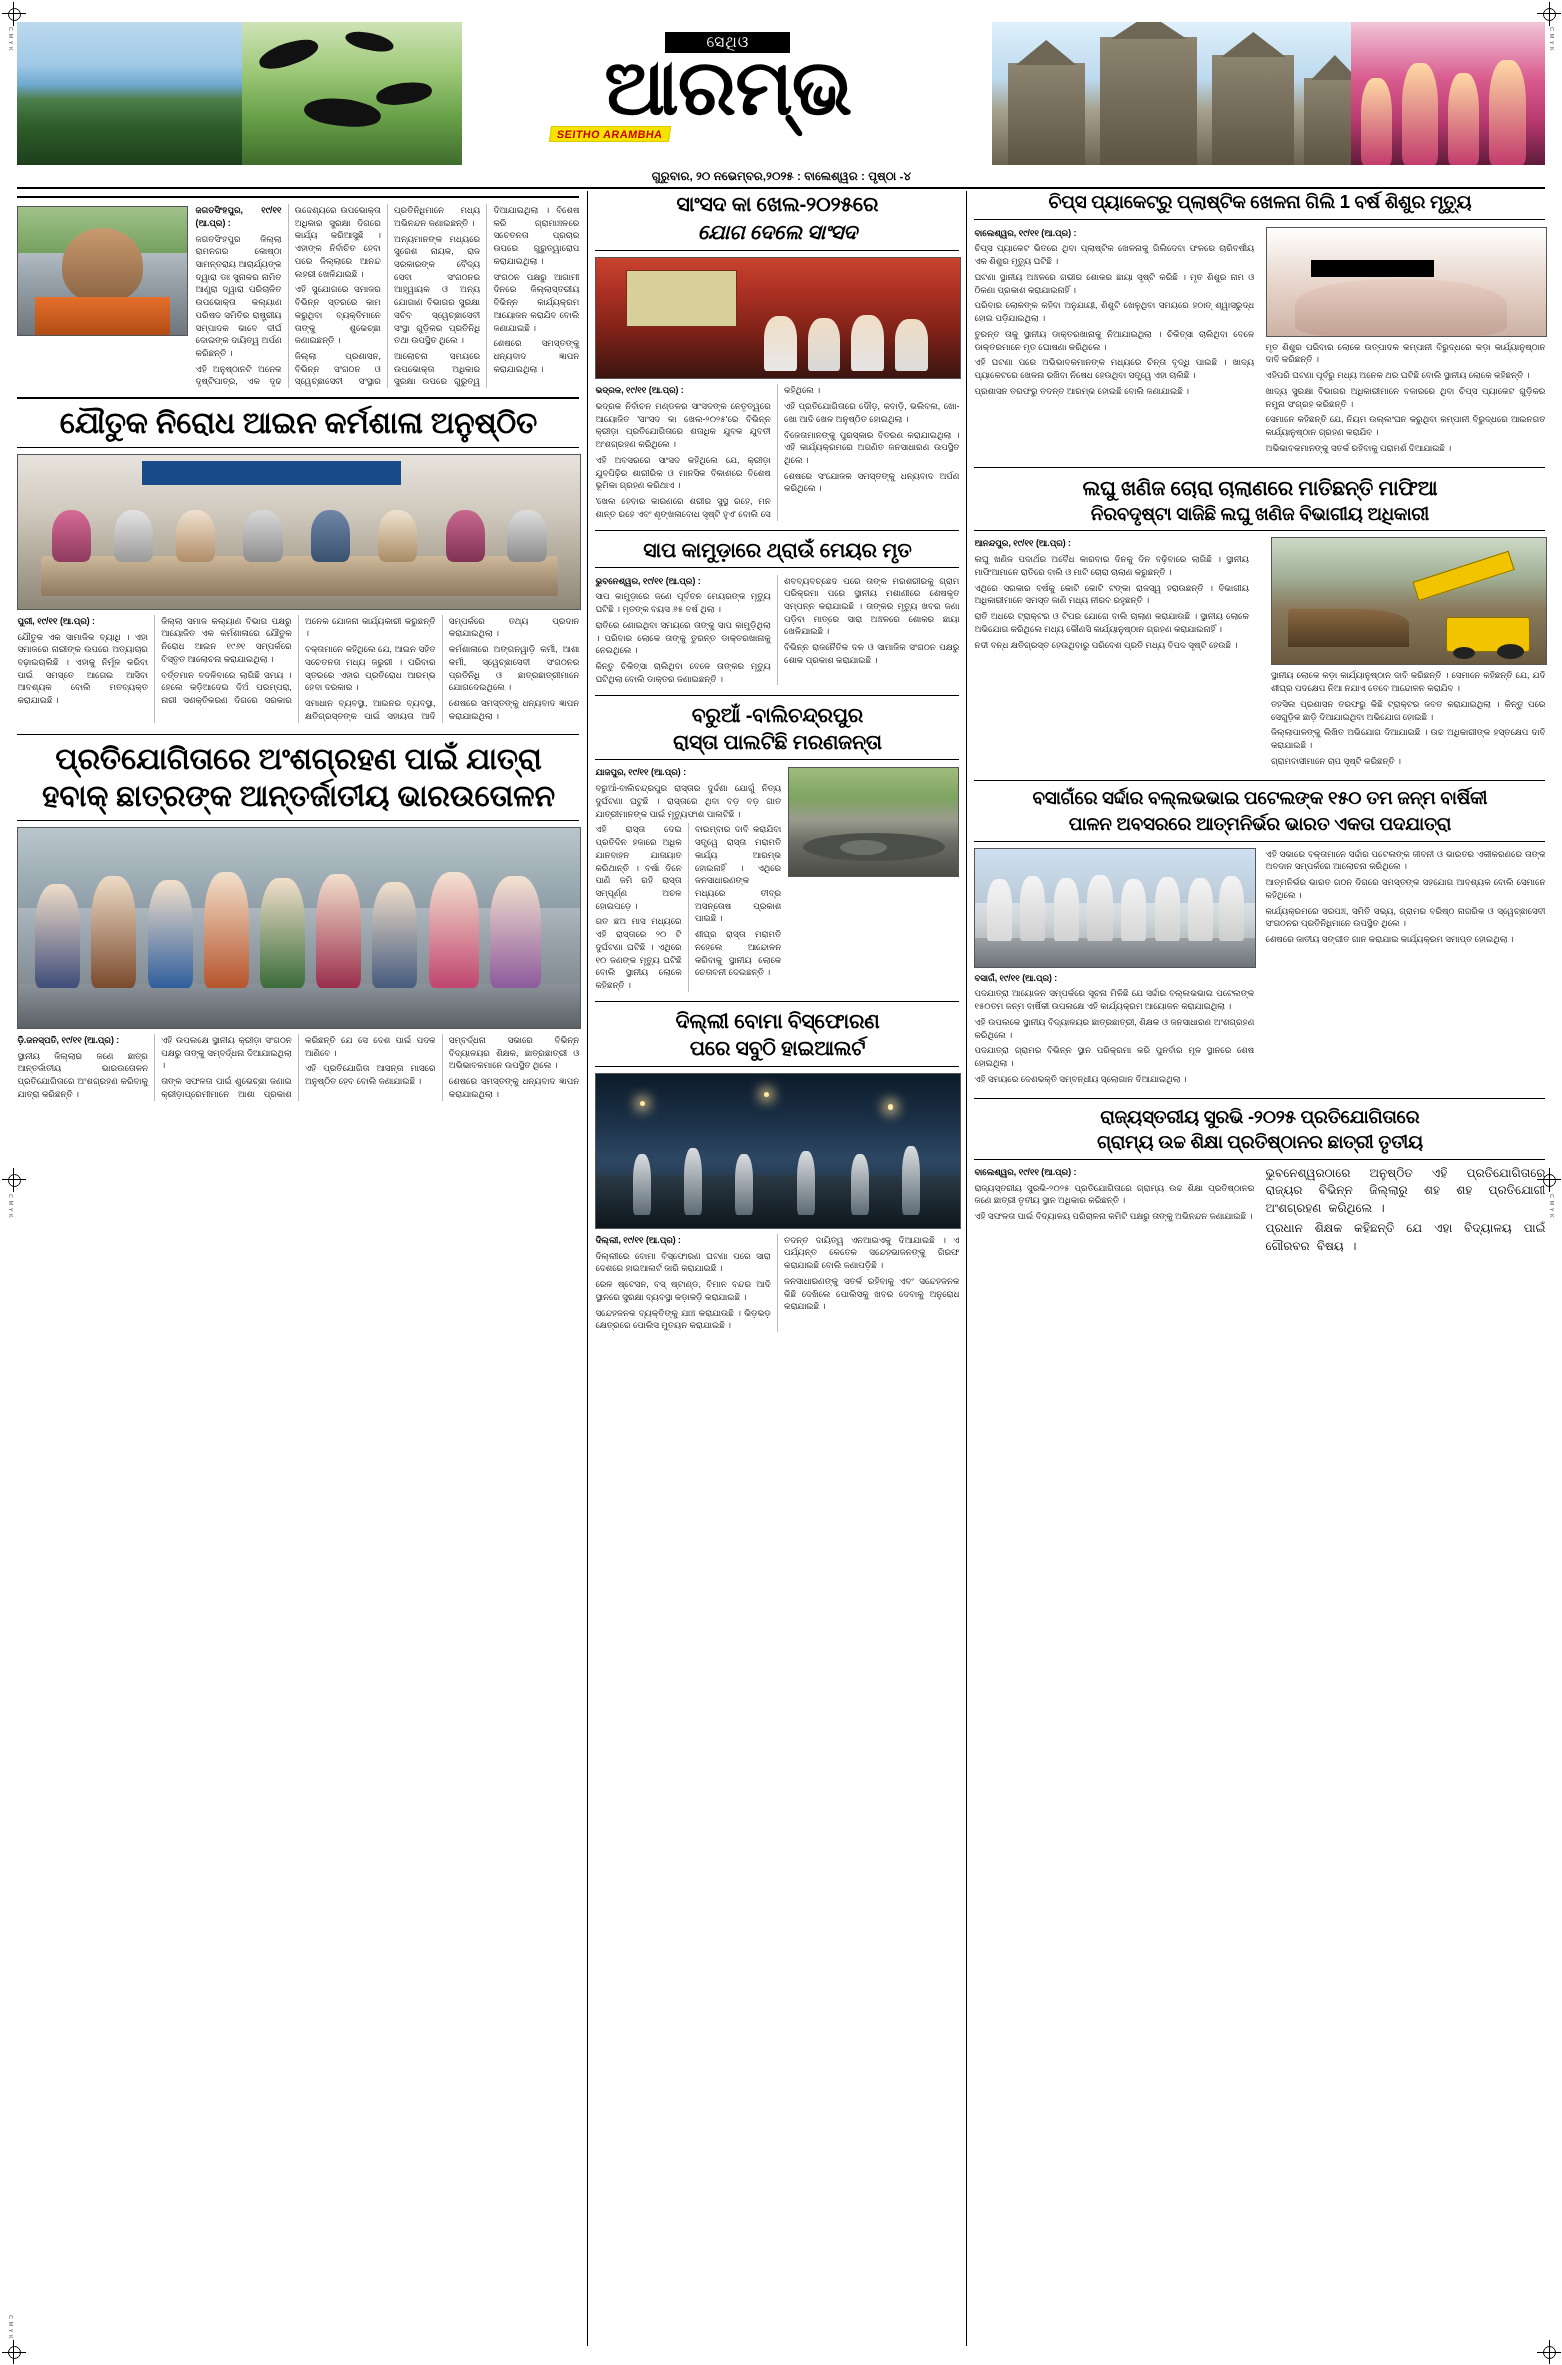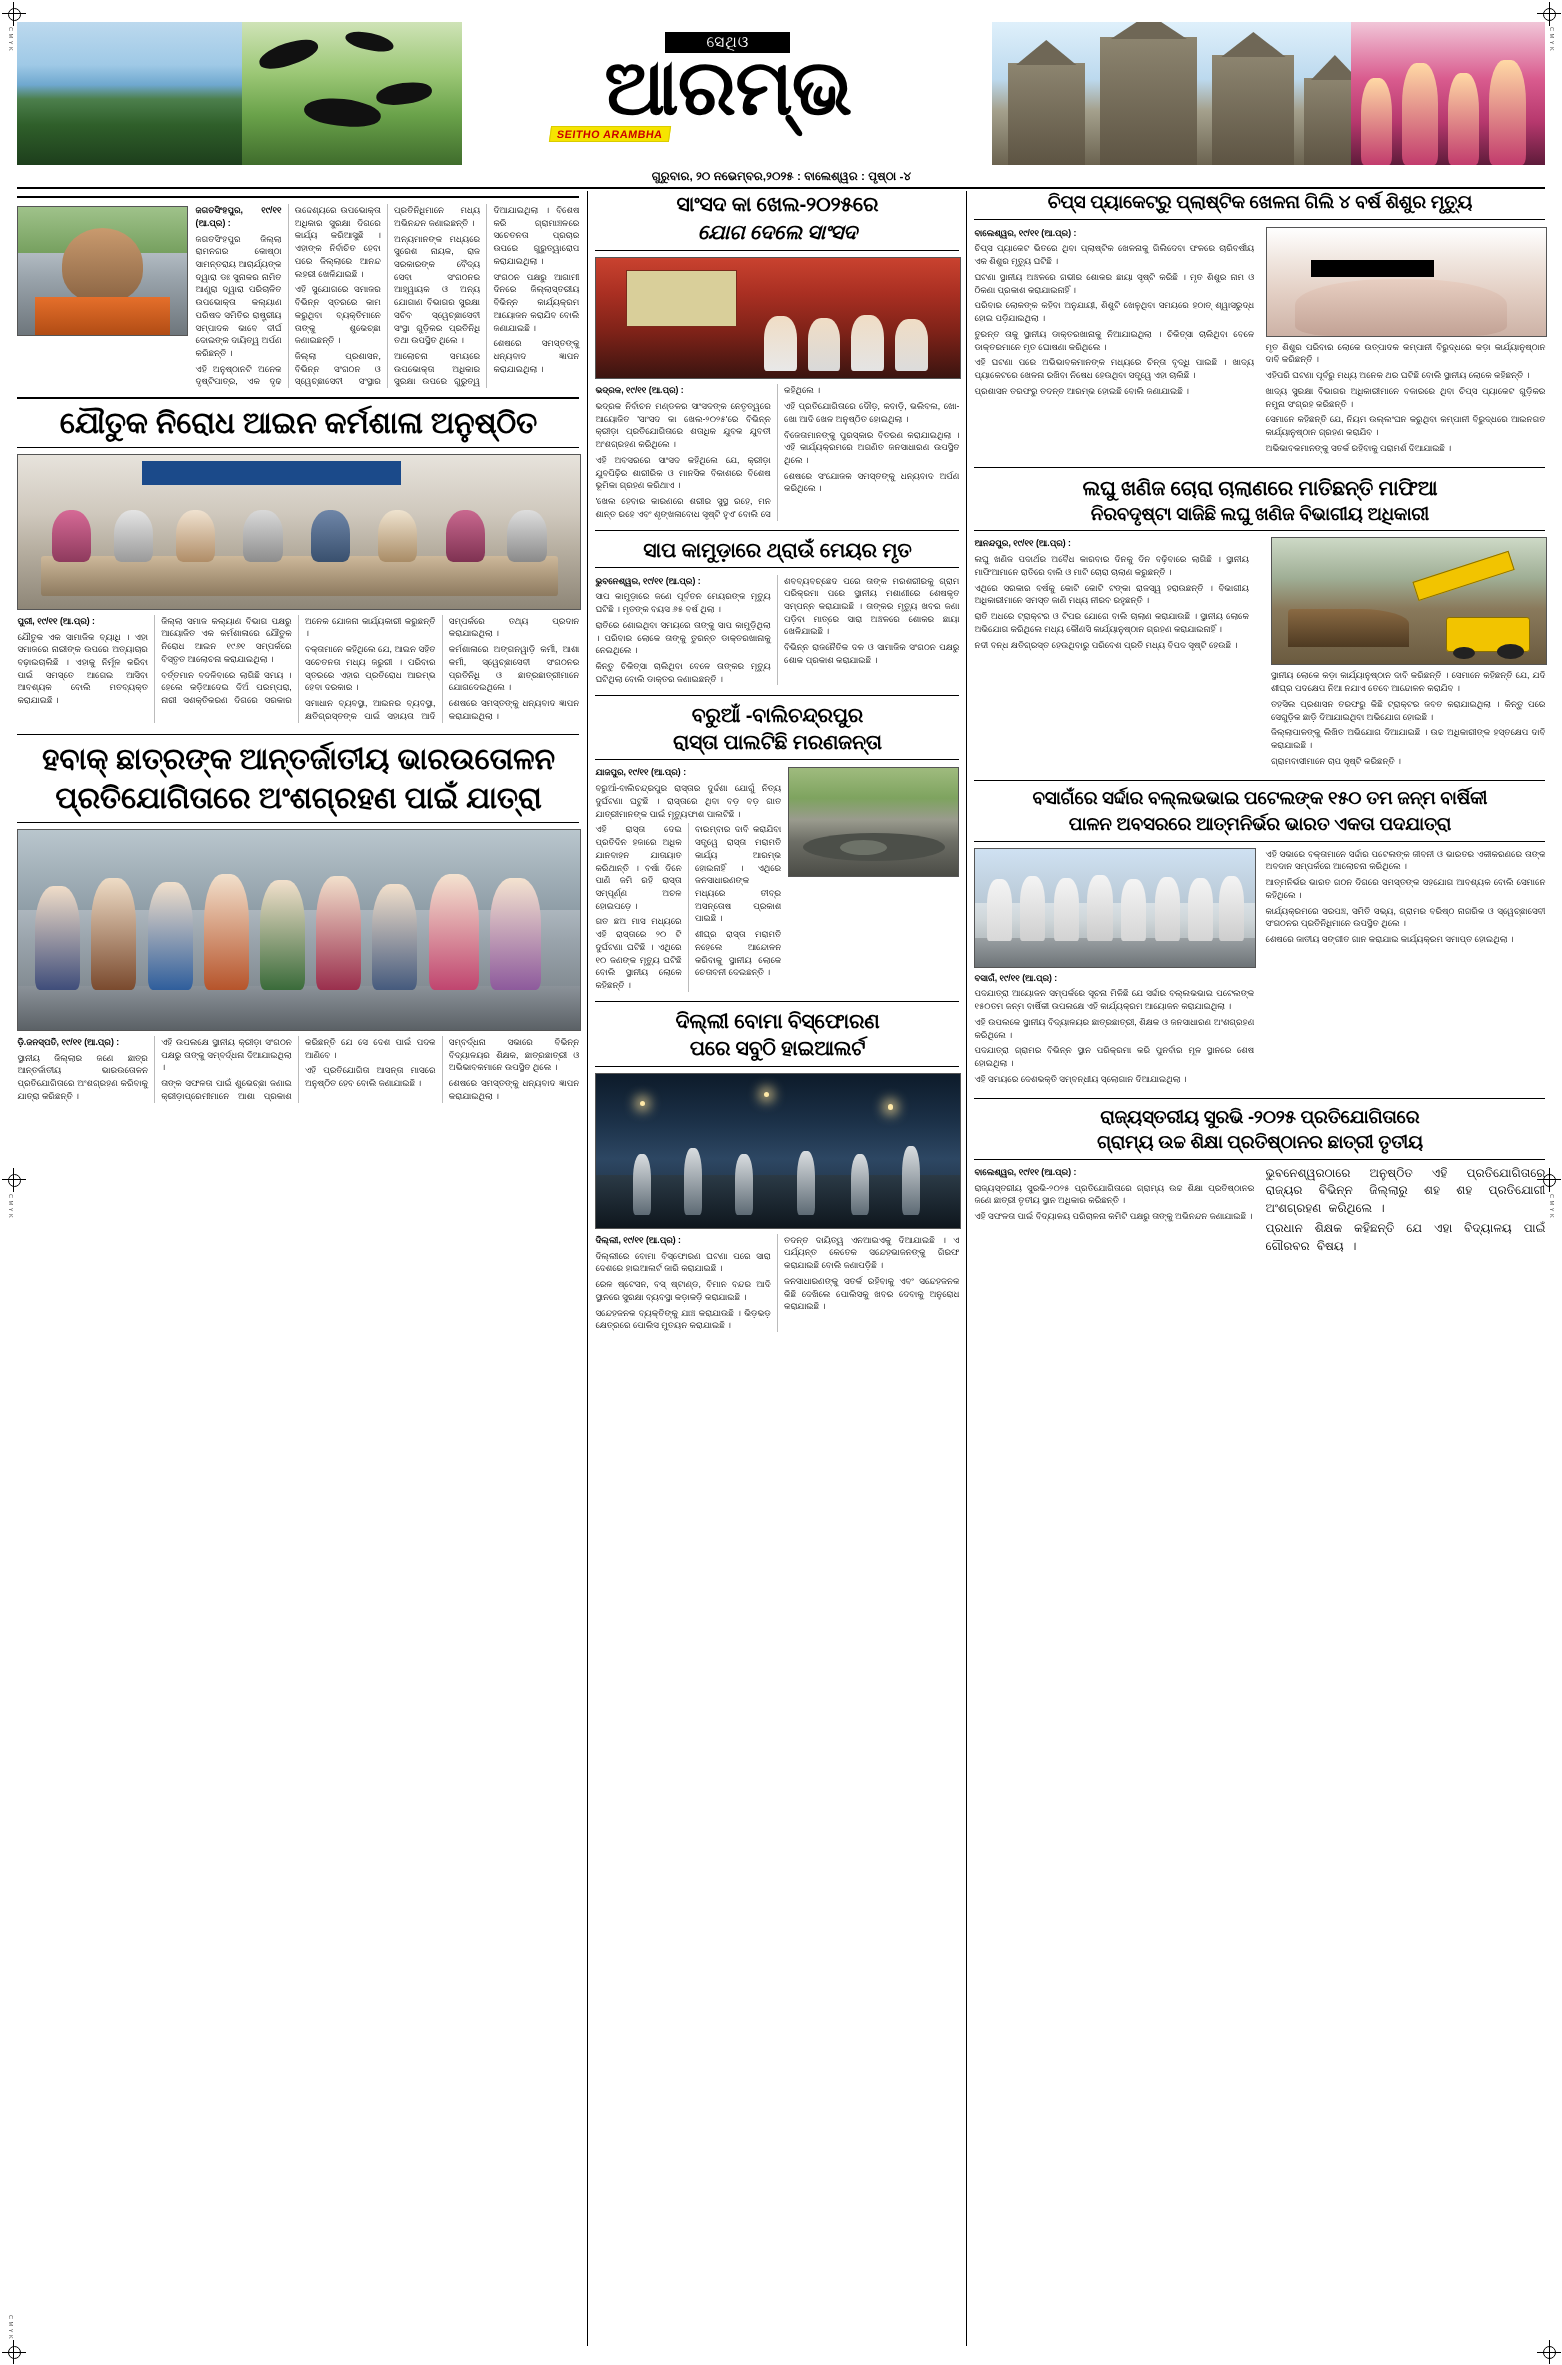--- a/index.html
+++ b/index.html
@@ -217,22 +217,22 @@
             <p>ବର୍ତ୍ତମାନ ବଦଳିବାରେ ଲାଗିଛି ସମୟ । ହେଲେ କଡ଼ିଆଦେଇ ଦିଅଁ ପରମ୍ପରା, ନାରୀ ସଶକ୍ତିକରଣ ଦିଗରେ ସରକାର ଅନେକ ଯୋଜନା କାର୍ଯ୍ୟକାରୀ କରୁଛନ୍ତି ।</p>
             <p>ବକ୍ତାମାନେ କହିଥିଲେ ଯେ, ଆଇନ ସହିତ ସଚେତନତା ମଧ୍ୟ ଜରୁରୀ । ପରିବାର ସ୍ତରରେ ଏହାର ପ୍ରତିରୋଧ ଆରମ୍ଭ ହେବା ଦରକାର ।</p>
             <p>ସମାଧାନ ବ୍ୟବସ୍ଥା, ଆଇନର ବ୍ୟବସ୍ଥା, କ୍ଷତିଗ୍ରସ୍ତଙ୍କ ପାଇଁ ସହାୟତା ଆଦି ସମ୍ପର୍କରେ ତଥ୍ୟ ପ୍ରଦାନ କରାଯାଇଥିଲା ।</p>
             <p>କର୍ମଶାଳାରେ ଅଙ୍ଗନୱାଡ଼ି କର୍ମୀ, ଆଶା କର୍ମୀ, ସ୍ୱେଚ୍ଛାସେବୀ ସଂଗଠନର ପ୍ରତିନିଧି ଓ ଛାତ୍ରଛାତ୍ରୀମାନେ ଯୋଗଦେଇଥିଲେ ।</p>
             <p>ଶେଷରେ ସମସ୍ତଙ୍କୁ ଧନ୍ୟବାଦ ଜ୍ଞାପନ କରାଯାଇଥିଲା ।</p>
           </div>
         </div>
 
         <div style="margin-top:11.3px;">
           <div class="rulebar"></div>
+          <div class="hl hl-lg" style="margin-top:2px;">ପ୍ରତିଯୋଗିତାରେ ଅଂଶଗ୍ରହଣ ପାଇଁ ଯାତ୍ରା</div>
           <div class="hl hl-lg">ହବାକ୍ ଛାତ୍ରଙ୍କ ଆନ୍ତର୍ଜାତୀୟ ଭାରଉତୋଳନ</div>
-          <div class="hl hl-lg" style="margin-top:2px;">ପ୍ରତିଯୋଗିତାରେ ଅଂଶଗ୍ରହଣ ପାଇଁ ଯାତ୍ରା</div>
           <div class="rulebar thin"></div>
 
           <div class="figure p-group" style="width:562px;height:200px;border:0.5px solid #555;">
             <div style="position:absolute;left:0;right:0;top:0;height:40%;background:linear-gradient(180deg,#b9c6cd,#8f9ea7);"></div>
             <div style="position:absolute;left:0;right:0;bottom:0;height:22%;background:linear-gradient(180deg,#8b9299,#5b6166);"></div>
             <div style="position:absolute;left:3%;bottom:20%;width:8%;height:52%;background:linear-gradient(180deg,#f0ddc9,#3f4d7a);border-radius:40% 40% 10% 10%;"></div>
             <div style="position:absolute;left:13%;bottom:20%;width:8%;height:56%;background:linear-gradient(180deg,#eedcc6,#7a4a2e);border-radius:40% 40% 10% 10%;"></div>
             <div style="position:absolute;left:23%;bottom:20%;width:8%;height:54%;background:linear-gradient(180deg,#f2e0cc,#2f5e9c);border-radius:40% 40% 10% 10%;"></div>
             <div style="position:absolute;left:33%;bottom:20%;width:8%;height:58%;background:linear-gradient(180deg,#f2e0cc,#b6542b);border-radius:40% 40% 10% 10%;"></div>
             <div style="position:absolute;left:43%;bottom:20%;width:8%;height:55%;background:linear-gradient(180deg,#f2e0cc,#3a6b3a);border-radius:40% 40% 10% 10%;"></div>
@@ -344,21 +344,21 @@
             <p>ସନ୍ଦେହଜନକ ବ୍ୟକ୍ତିଙ୍କୁ ଯାଞ୍ଚ କରାଯାଉଛି । ଭିଡ଼ଭଡ଼ କ୍ଷେତ୍ରରେ ପୋଲିସ ମୁତୟନ କରାଯାଇଛି ।</p>
             <p>ତଦନ୍ତ ଦାୟିତ୍ୱ ଏନଆଇଏକୁ ଦିଆଯାଇଛି । ଏ ପର୍ଯ୍ୟନ୍ତ କେତେକ ସନ୍ଦେହଭାଜନଙ୍କୁ ଗିରଫ କରାଯାଇଛି ବୋଲି ଜଣାପଡ଼ିଛି ।</p>
             <p>ଜନସାଧାରଣଙ୍କୁ ସତର୍କ ରହିବାକୁ ଏବଂ ସନ୍ଦେହଜନକ କିଛି ଦେଖିଲେ ପୋଲିସକୁ ଖବର ଦେବାକୁ ଅନୁରୋଧ କରାଯାଇଛି ।</p>
           </div>
         </div>
       </div>
 
       <div class="colC" style="top:0;">
 
         <div>
-          <div class="hl hl-sm">ଚିପ୍ସ ପ୍ୟାକେଟ୍‌ରୁ ପ୍ଲାଷ୍ଟିକ ଖେଳନା ଗିଲି ୪ ବର୍ଷ ଶିଶୁର ମୃତ୍ୟୁ</div>
+          <div class="hl hl-sm">ଚିପ୍ସ ପ୍ୟାକେଟ୍‌ରୁ ପ୍ଲାଷ୍ଟିକ ଖେଳନା ଗିଲି 1 ବର୍ଷ ଶିଶୁର ମୃତ୍ୟୁ</div>
           <div class="rulebar"></div>
 
           <div style="display:flex;gap:11.3px;">
             <div style="flex:1 1 0;">
               <div class="txtcols c1" style="font-size:8.7px;">
                 <p><span class="dateword">ବାଲେଶ୍ୱର, ୧୯/୧୧ (ଆ.ପ୍ର) :</span></p>
                 <p>ଚିପ୍ସ ପ୍ୟାକେଟ ଭିତରେ ଥିବା ପ୍ଲାଷ୍ଟିକ ଖେଳନାକୁ ଗିଲିଦେବା ଫଳରେ ଚାରିବର୍ଷୀୟ ଏକ ଶିଶୁର ମୃତ୍ୟୁ ଘଟିଛି ।</p>
                 <p>ଘଟଣା ସ୍ଥାନୀୟ ଅଞ୍ଚଳରେ ଗଭୀର ଶୋକର ଛାୟା ସୃଷ୍ଟି କରିଛି । ମୃତ ଶିଶୁର ନାମ ଓ ଠିକଣା ପ୍ରକାଶ କରାଯାଇନାହିଁ ।</p>
                 <p>ପରିବାର ଲୋକଙ୍କ କହିବା ଅନୁଯାୟୀ, ଶିଶୁଟି ଖେଳୁଥିବା ସମୟରେ ହଠାତ୍ ଶ୍ୱାସରୁଦ୍ଧ ହୋଇ ପଡ଼ିଯାଇଥିଲା ।</p>
                 <p>ତୁରନ୍ତ ତାକୁ ସ୍ଥାନୀୟ ଡାକ୍ତରଖାନାକୁ ନିଆଯାଇଥିଲା । ଚିକିତ୍ସା ଚାଲିଥିବା ବେଳେ ଡାକ୍ତରମାନେ ମୃତ ଘୋଷଣା କରିଥିଲେ ।</p>

